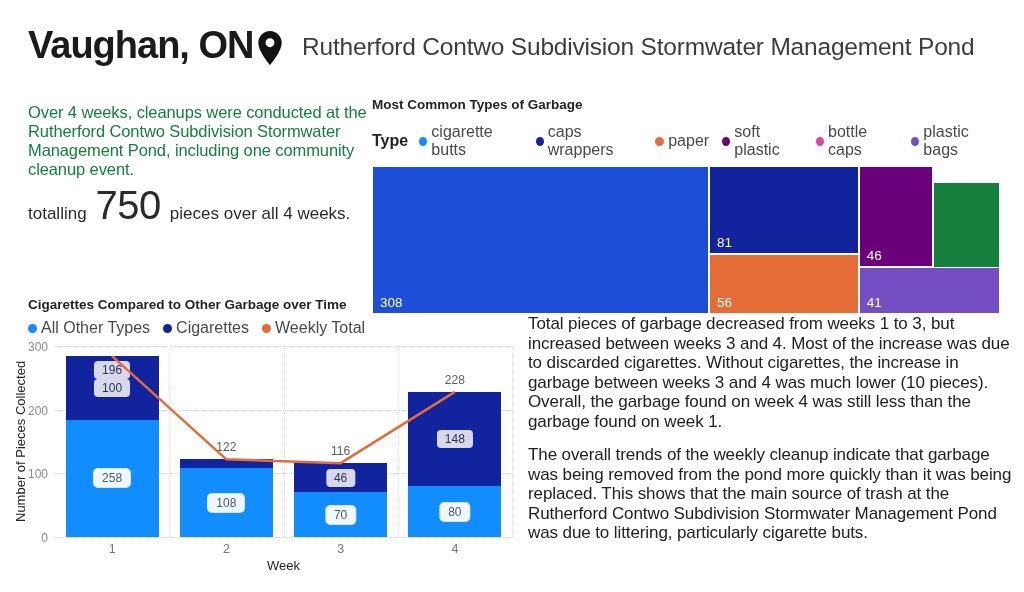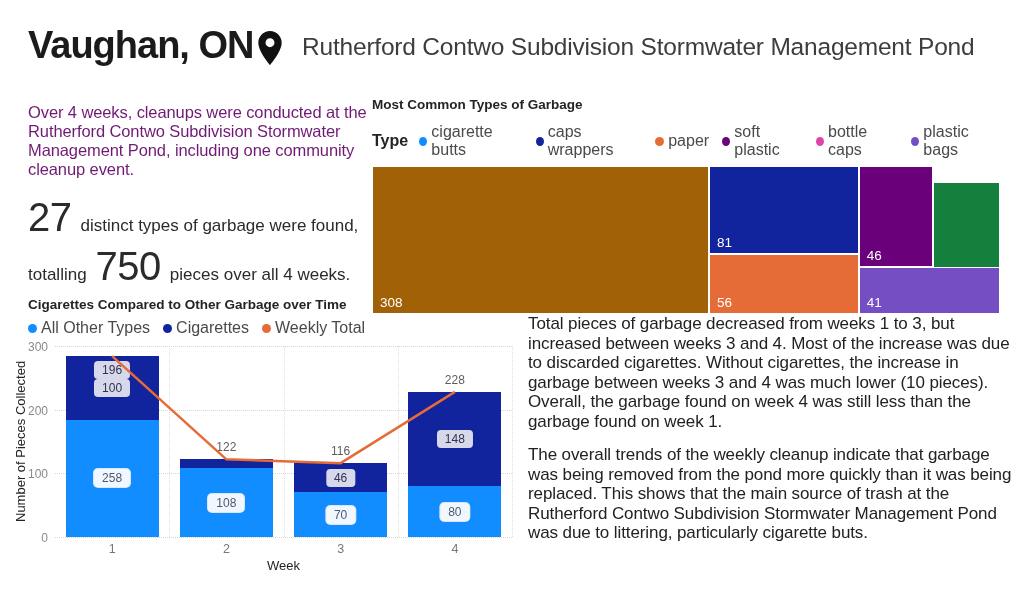--- a/index.html
+++ b/index.html
@@ -18,21 +18,21 @@
     font-size: 38px; font-weight: 700; letter-spacing: -1px; color: #1b1b1b;
   }
   .hdr-pin { position: absolute; left: 257px; top: 31px; width: 26px; height: 34px; }
   .hdr-sub {
     position: absolute; left: 302px; top: 33px;
     font-size: 24.5px; font-weight: 400; letter-spacing: -0.2px; color: #3d3d3d;
   }
 
   
   .summary { position: absolute; left: 28px; top: 103px; width: 348px; }
-  .summary p { font-size: 16.5px; line-height: 19px; color: #701a75; letter-spacing: -0.1px; }
+  .summary p { font-size: 16.5px; line-height: 19px; color: #15803d; letter-spacing: -0.1px; }
   .stat-line { display: flex; align-items: baseline; gap: 9px; margin-top: 16px; white-space: nowrap; }
   .stat-line.second { margin-top: 4px; }
   .stat-big { font-size: 40px; font-weight: 500; color: #2b2b2b; letter-spacing: -0.5px; }
   .stat-small { font-size: 17px; color: #2b2b2b; }
 
   
   .chart-title { font-size: 13.5px; font-weight: 700; color: #252423; }
   .legend { display: flex; align-items: center; gap: 13px; font-size: 16px; color: #4a4a4a; }
   .legend .legend-title { font-weight: 700; color: #252423; margin-right: -2px; }
   .legend-item { display: inline-flex; align-items: center; gap: 4px; }
@@ -84,24 +84,20 @@
 <div class="page">
 
   <div class="hdr-title">Vaughan, ON</div>
   <svg class="hdr-pin" viewBox="0 0 24 32">
     <path fill="#111" d="M12 0C5.9 0 1 4.9 1 11c0 8.3 11 21 11 21s11-12.7 11-21C23 4.9 18.1 0 12 0zm0 15.2a4.2 4.2 0 1 1 0-8.4 4.2 4.2 0 0 1 0 8.4z"></path>
   </svg>
   <div class="hdr-sub">Rutherford Contwo Subdivision Stormwater Management Pond</div>
 
   <div class="summary">
     <p>Over 4 weeks, cleanups were conducted at the Rutherford Contwo Subdivision Stormwater Management Pond, including one community cleanup event.</p>
-    <div class="stat-line">
-      <span class="stat-big">27</span>
-      <span class="stat-small">distinct types of garbage were found,</span>
-    </div>
     <div class="stat-line second">
       <span class="stat-small">totalling</span>
       <span class="stat-big">750</span>
       <span class="stat-small">pieces over all 4 weeks.</span>
     </div>
   </div>
 
   <div class="treemap-card">
     <div class="chart-title">Most Common Types of Garbage</div>
     <div class="legend" id="treemap-legend">
@@ -125,21 +121,21 @@
         <span class="legend-item">
           <span class="legend-dot" style="background: rgb(224, 68, 167);"></span>
           <span>bottle caps</span>
         </span>
         <span class="legend-item">
           <span class="legend-dot" style="background: rgb(116, 78, 194);"></span>
           <span>plastic bags</span>
         </span>
       </div>
     <div class="treemap" id="treemap">
-        <div class="tile" style="left: 0px; top: 0px; width: 336.976px; height: 148px; background: #a16207;">
+        <div class="tile" style="left: 0px; top: 0px; width: 336.976px; height: 148px; background: #1d4ed8;">
           <span class="tile-label">308</span>
         </div>
         <div class="tile" style="left: 336.976px; top: 0px; width: 149.889px; height: 87.5036px; background: rgb(18, 35, 158);">
           <span class="tile-label">81</span>
         </div>
         <div class="tile" style="left: 336.976px; top: 87.5036px; width: 149.889px; height: 60.4964px; background: rgb(230, 108, 55);">
           <span class="tile-label">56</span>
         </div>
         <div class="tile" style="left: 486.864px; top: 0px; width: 73.7756px; height: 100.961px; background: rgb(107, 0, 123);">
           <span class="tile-label">46</span>

